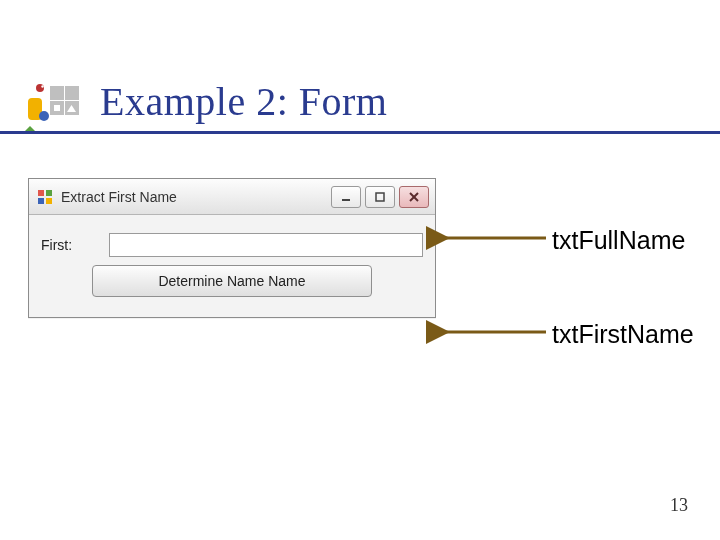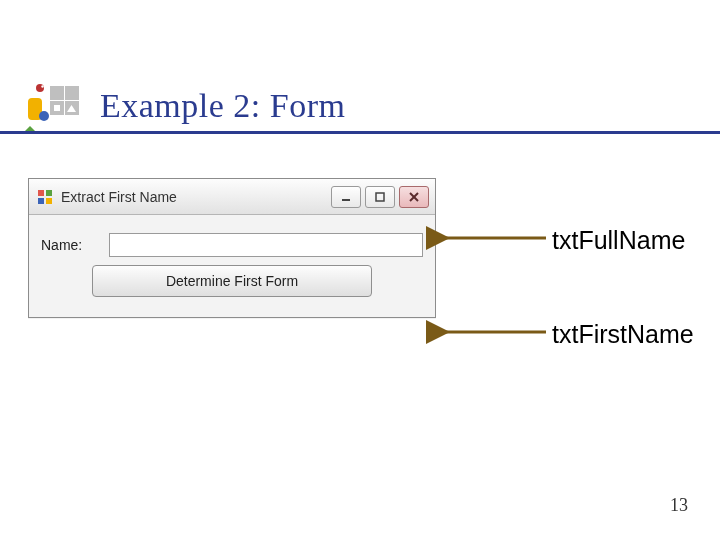--- a/index.html
+++ b/index.html
@@ -17,21 +17,21 @@
   .header {
     position: absolute;
     left: 0; right: 0; top: 62px;
     height: 72px;
     border-bottom: 3px solid #2a3b8f;
   }
   .slide-title {
     position: absolute;
     left: 100px;
     bottom: 6px;
-    font-size: 34px;
+    font-size: 40px;
     color: #2a3b8f;
     font-family: Georgia, "Times New Roman", serif;
     letter-spacing: 0.5px;
   }
 
   
   .logo {
     position: absolute;
     left: 24px;
     top: 82px;
@@ -186,25 +186,25 @@
     <div class="win-btn close">
       <svg width="12" height="12">
         <line x1="2" y1="2" x2="10" y2="10" stroke="#5a2a2c" stroke-width="2"></line>
         <line x1="10" y1="2" x2="2" y2="10" stroke="#5a2a2c" stroke-width="2"></line>
       </svg>
     </div>
   </div>
 
   <div class="client">
     <div class="row name">
-      <span class="label">Name:</span>
+      <span class="label">First:</span>
       <input class="textbox" type="text" value="" style="">
     </div>
 
-    <div class="big-button">Determine First Form</div>
+    <div class="big-button">Determine Name Name</div>
 
   </div>
 </div>
 
 <svg class="arrow-svg" style="left:438px; top:228px;" width="110" height="20">
   <defs>
     <marker id="ah1" markerWidth="8" markerHeight="8" refX="2" refY="4" orient="auto">
       <path d="M8,0 L0,4 L8,8 Z" fill="#7a5a17"></path>
     </marker>
   </defs>

